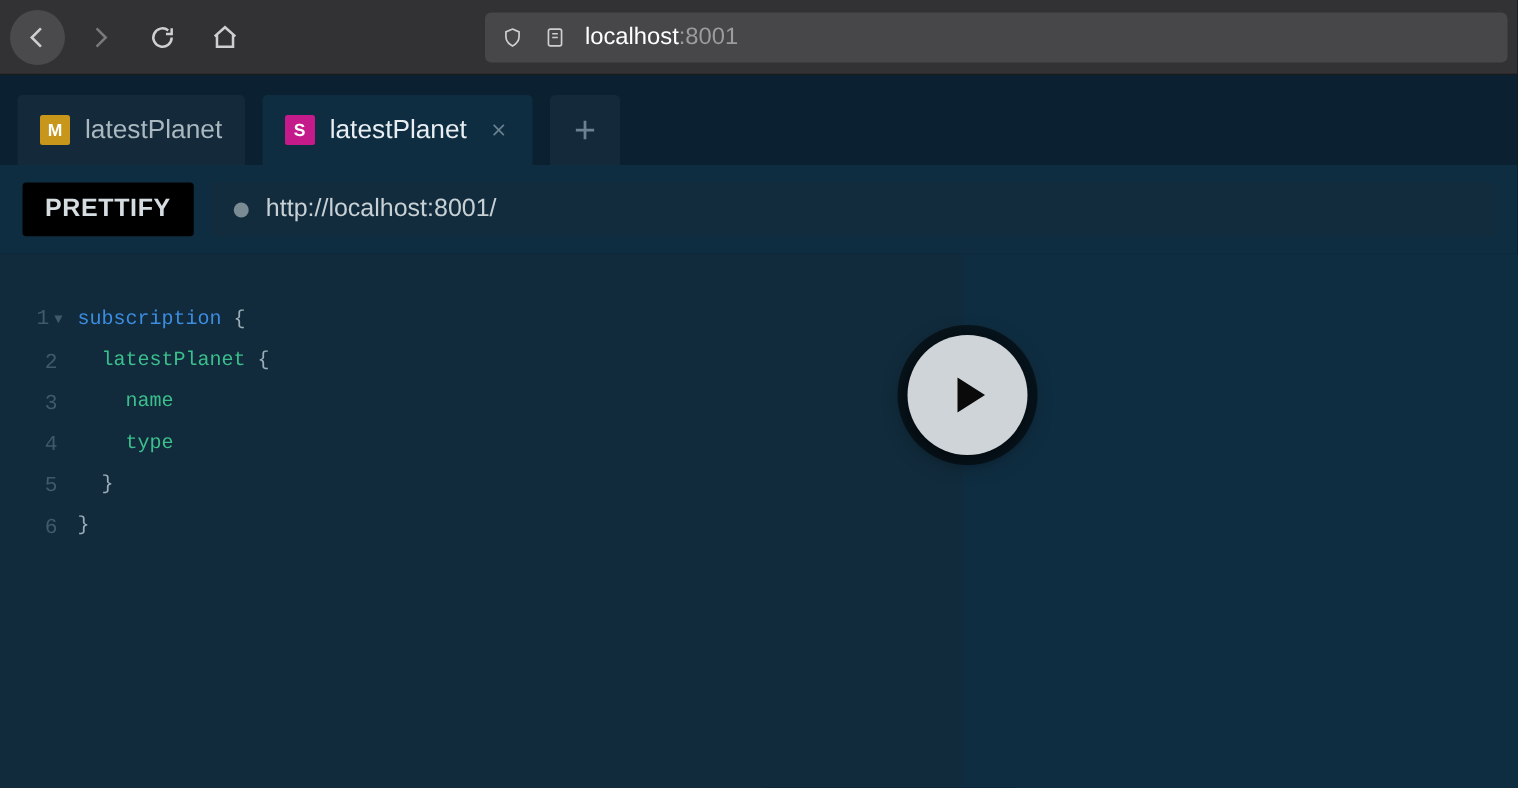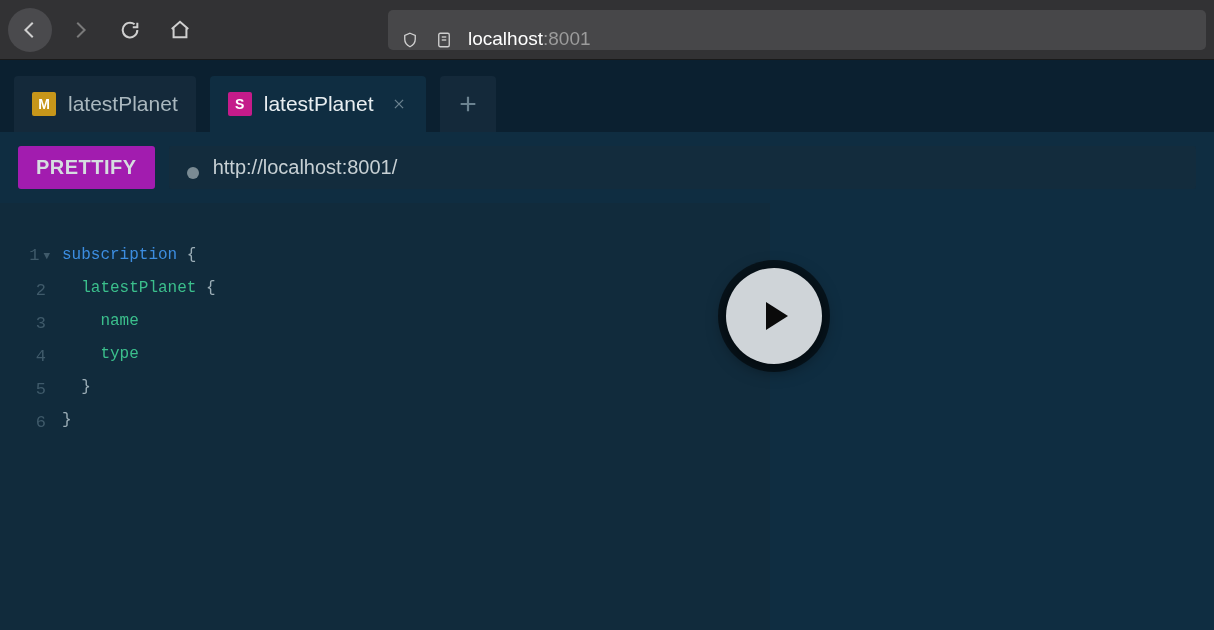--- a/index.html
+++ b/index.html
@@ -27,21 +27,21 @@
     width:44px; height:44px;
   }
   .nav-btn svg { width:22px; height:22px; stroke:#cfcfcf; fill:none; stroke-width:2.2; }
   .nav-back svg { stroke:#cfcfcf; }
   .addr-bar {
     flex:1;
     height:40px;
     background:#474749;
     border-radius:5px;
     display:flex;
-    align-items:flex-end;
+    align-items:center;
     padding:0 12px;
     gap:14px;
     margin-left: 180px;
   }
   .addr-icon { width:20px; height:20px; display:flex; align-items:center; justify-content:center; color:#cfcfcf; }
   .addr-icon svg { width:18px; height:18px; stroke:#cfcfcf; fill:none; stroke-width:1.8; }
   .addr-text { color:#fff; font-size:19px; }
   .addr-text .dim { color:#9c9c9c; }
   
   
@@ -93,34 +93,34 @@
   
   
   .toolbar {
     display:flex;
     align-items:center;
     gap:14px;
     padding:14px 18px 14px 18px;
     background:#0f2d41;
   }
   .tool-btn {
-    background:#a21caf;
+    background:#000000;
     color:#d6dde0;
     font-size:20px;
     font-weight:700;
     letter-spacing:0.5px;
     padding:10px 18px;
     border-radius:3px;
   }
   .endpoint-bar {
     flex:1;
     background:#132c3d;
     border-radius:3px;
     display:flex;
-    align-items:flex-end;
+    align-items:center;
     gap:14px;
     padding:10px 18px;
   }
   .endpoint-dot {
     width:12px; height:12px; border-radius:50%;
     background:#7a8b94;
   }
   .endpoint-text {
     color:#c7d0d4;
     font-size:20px;

